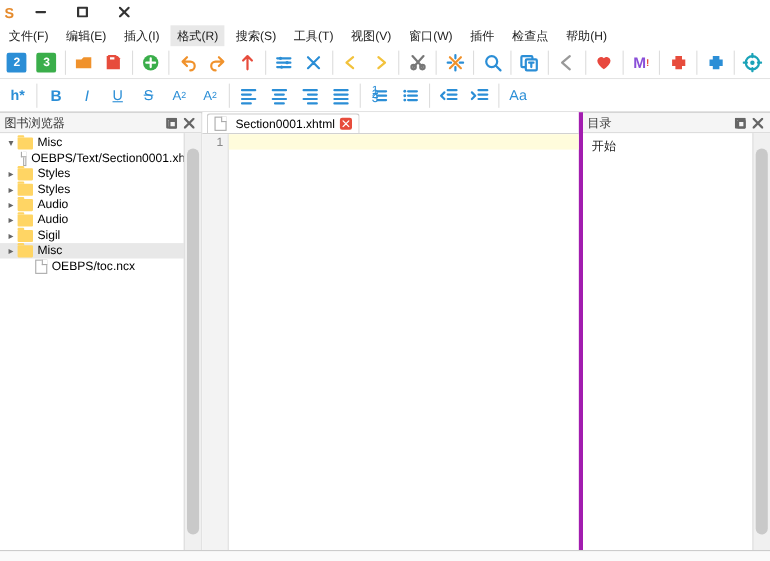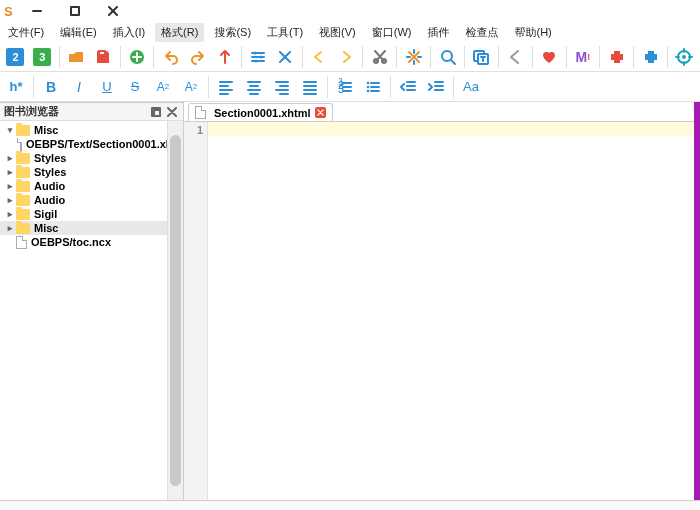--- a/index.html
+++ b/index.html
@@ -11,35 +11,35 @@
 .win-btn { width: 36px; height: 20px; display: flex; align-items: center; justify-content: center; }
 .win-btn svg { width: 10px; height: 10px; }
 .menubar { height: 20px; display: flex; align-items: center; padding: 0 2px; gap: 4px; background: #fff; }
 .menu-item { padding: 2px 6px; color: #222; }
 .menu-item.hl { background: #e8e8e8; }
 .toolbar { height: 30px; display: flex; align-items: center; padding: 0 2px; border-bottom: 1px solid #e0e0e0; background: #fff; }
 .tbtn { width: 26px; height: 26px; display: flex; align-items: center; justify-content: center; margin: 0 1px; border-radius: 2px; }
 .tsep { width: 1px; height: 22px; background: #ddd; margin: 0 3px; }
 .tbtn svg { width: 18px; height: 18px; }
 .badge { width: 18px; height: 18px; border-radius: 2px; color: #fff; display: flex; align-items: center; justify-content: center; font-weight: bold; font-size: 11px; }
-.body { display: flex; height: 398px; font-weight: bold; }
+.body { display: flex; height: 398px; }
 .panel { display: flex; flex-direction: column; border-top: 1px solid #ccc; }
 .panel-head { height: 18px; background: #f5f5f5; border-bottom: 1px solid #ddd; display: flex; align-items: center; padding: 0 4px; font-size: 11px; color: #333; }
 .panel-head .spacer { flex: 1; }
 .panel-head .pbtn { width: 14px; height: 14px; display: flex; align-items: center; justify-content: center; margin-left: 2px; }
 .left { width: 184px; border-right: 1px solid #ccc; }
 .tree { flex: 1; overflow: auto; padding: 2px 0; }
 .tree-row { display: flex; align-items: center; height: 14px; padding-left: 4px; white-space: nowrap; }
 .tree-row.sel { background: #e8e8e8; }
 .tw { width: 12px; text-align: center; color: #666; font-size: 9px; }
 .folder-icon { width: 14px; height: 11px; background: #ffd564; border-radius: 1px; margin-right: 4px; position: relative; }
 .folder-icon::before { content: ""; position: absolute; top: -2px; left: 0; width: 6px; height: 2px; background: #ffd564; border-radius: 1px 1px 0 0; }
 .file-icon { width: 11px; height: 13px; border: 1px solid #aaa; background: #fff; margin-right: 4px; position: relative; }
 .file-icon::before { content: ""; position: absolute; top: -1px; right: -1px; width: 4px; height: 4px; background: #fff; border-left: 1px solid #aaa; border-bottom: 1px solid #aaa; }
-.center { flex: 1; display: flex; flex-direction: column; border-right: 6px solid #a21caf; }
+.center { flex: 1; display: flex; flex-direction: column; border-right: 4px solid #a21caf; }
 .tabs { height: 20px; display: flex; align-items: flex-end; border-bottom: 1px solid #ccc; padding-left: 4px; background: #fff; }
 .tab { height: 18px; border: 1px solid #ccc; border-bottom: none; background: #fff; display: flex; align-items: center; padding: 0 6px; gap: 4px; border-radius: 3px 3px 0 0; }
 .tab-close { width: 11px; height: 11px; background: #e74c3c; border-radius: 2px; display: flex; align-items: center; justify-content: center; }
 .tab-close svg { width: 7px; height: 7px; }
 .editor { flex: 1; display: flex; background: #fff; }
 .gutter { width: 24px; background: #f3f3f3; border-right: 1px solid #e0e0e0; text-align: right; padding: 2px 4px 0 0; color: #888; font-size: 10px; }
 .editline { flex: 1; }
 .editline .line1 { height: 14px; background: #fffcdc; }
 .right { width: 170px; }
 .toc { flex: 1; padding: 4px 8px; font-size: 11px; color: #222; }
@@ -337,21 +337,21 @@
           <div class="tree-row" style="padding-left: 4px;">
             <span class="tw">▸</span>
             <span class="folder-icon"></span>
             <span>Sigil</span>
           </div>
           <div class="tree-row sel" style="padding-left: 4px;">
             <span class="tw">▸</span>
             <span class="folder-icon"></span>
             <span>Misc</span>
           </div>
-          <div class="tree-row" style="padding-left: 4px;">
+          <div class="tree-row" style="padding-left: 20px;">
             <span class="tw"></span>
             <span class="file-icon"></span>
             <span>OEBPS/toc.ncx</span>
           </div>
         </div>
       <div class="sbv">
           <div class="track"></div>
         </div>
     </div>
   </div>
@@ -371,15 +371,40 @@
     <div class="editor">
       <div class="gutter">
           <div>1</div>
         </div>
       <div class="editline">
           <div class="line1"></div>
         </div>
     </div>
   </div>
 
+  <div class="panel right">
+    <div class="panel-head">
+      <span>目录</span>
+      <span class="spacer"></span>
+      <span class="pbtn">
+          <svg viewBox="0 0 10 10" width="10" height="10">
+            <rect x="1" y="1" width="8" height="8" stroke="#666"></rect>
+            <rect x="3" y="3" width="6" height="6" stroke="#666"></rect>
+          </svg>
+        </span>
+      <span class="pbtn">
+          <svg viewBox="0 0 10 10" width="10" height="10">
+            <path d="M1 1l8 8M9 1L1 9" stroke="#666"></path>
+          </svg>
+        </span>
+    </div>
+    <div class="right-wrap">
+      <div class="toc">
+        <span>开始</span>
+      </div>
+      <div class="sbv">
+          <div class="track"></div>
+        </div>
+    </div>
+  </div>
 </div>
 
 <div class="status-split"></div>
 
 </body></html>

